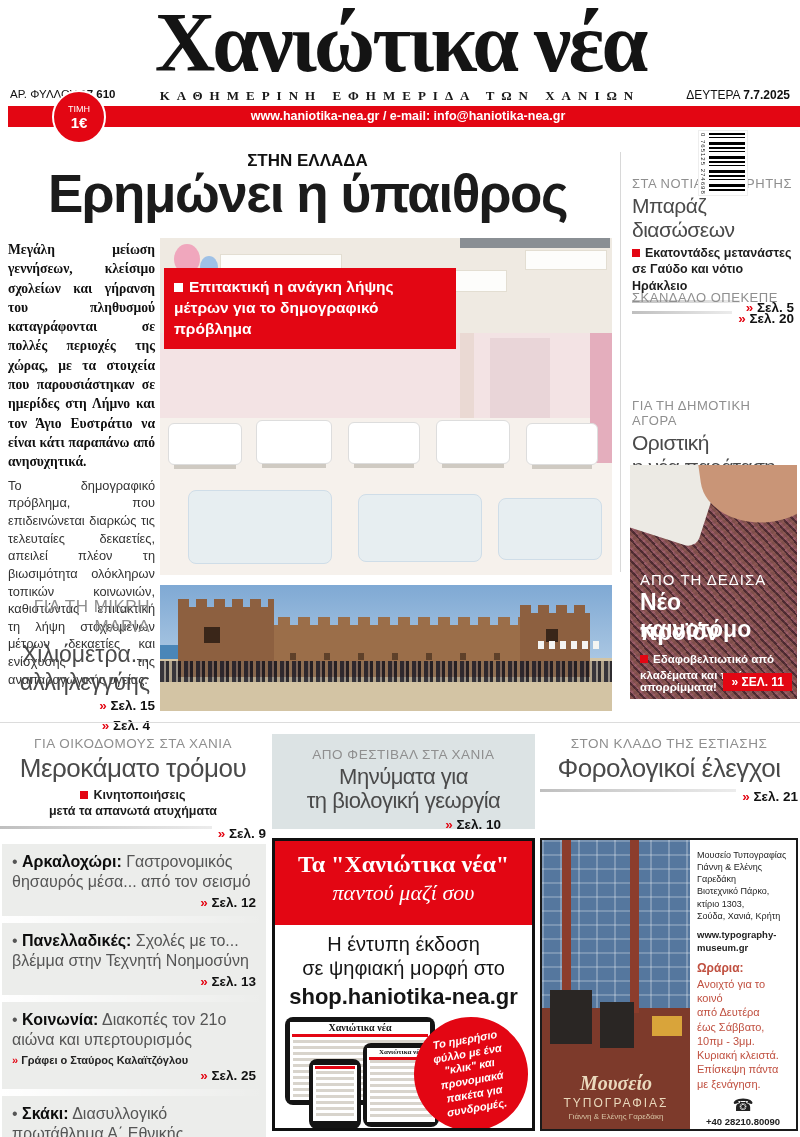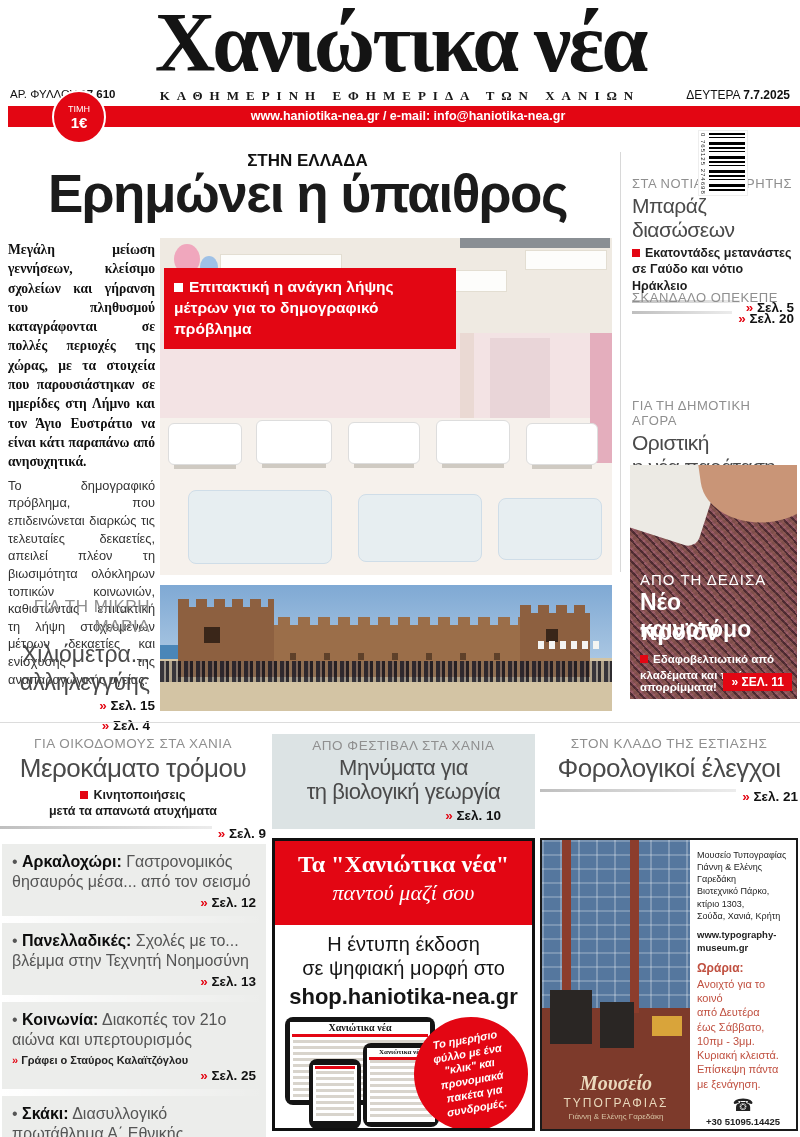--- a/index.html
+++ b/index.html
@@ -99,21 +99,21 @@
   .crowd{position:absolute;left:0;top:76px;width:100%;height:21px;
     background:repeating-linear-gradient(to right,rgba(28,28,40,.85) 0 4px,rgba(92,92,104,.5) 4px 6px,rgba(18,18,28,.85) 6px 9px,rgba(126,114,100,.4) 9px 12px);}
   .village{position:absolute;right:12px;top:56px;width:62px;height:8px;
     background:repeating-linear-gradient(to right,#f4f4f2 0 6px,transparent 6px 11px);}
   
   .hdiv{position:absolute;left:0;top:722px;width:100%;height:1px;background:#dcdcdc;}
   .teaser{position:absolute;text-align:center;}
   .teaser .k{font-size:13.5px;color:#8f8f8f;letter-spacing:.5px;}
   .teaser .t{font-size:26px;color:#4a4a4a;letter-spacing:-.5px;line-height:1.1;margin-top:3px;}
   .teaser .sub{font-size:12.5px;font-weight:bold;color:#1d1d1d;line-height:1.35;margin-top:4px;}
-  .t2panel{background:#dce3e4;box-sizing:border-box;padding-top:4px;}
+  .t2panel{background:#dce3e4;box-sizing:border-box;padding-top:13px;}
   .t2panel .pr{text-align:right;padding-right:34px;margin-top:2px;}
   
   .briefs{position:absolute;left:2px;top:844px;width:264px;background:#ecedeb;box-sizing:border-box;
     padding:8px 10px 6px;}
   .brief .line{font-size:16px;color:#555;line-height:1.28;}
   .brief .line b{color:#0d0d0d;}
   .brief .byline{font-size:11px;font-weight:bold;color:#222;margin-top:3px;}
   .brief .bpage{text-align:right;font-weight:bold;font-size:13.5px;margin-top:2px;}
   .wsep{height:7px;background:linear-gradient(to right,#fff,rgba(255,255,255,0));margin:6px -10px 8px;}
   
@@ -415,19 +415,19 @@
       <div class="hourslabel">Ωράρια:</div>
       <div class="hl">Ανοιχτό για το κοινό</div>
       <div class="hl">από Δευτέρα</div>
       <div class="hl">έως Σάββατο,</div>
       <div class="hl">10πμ - 3μμ.</div>
       <div class="hl">Κυριακή κλειστά.</div>
       <div class="hl">Επίσκεψη πάντα</div>
       <div class="hl">με ξενάγηση.</div>
       <div class="contactblock">
         <div class="phoneicon">☎</div>
-        <div class="pnum">+30 51095.14425</div>
+        <div class="pnum">+40 28210.80090</div>
 
       </div>
     </div>
   </div>
 
 </div>
 
 </body></html>

